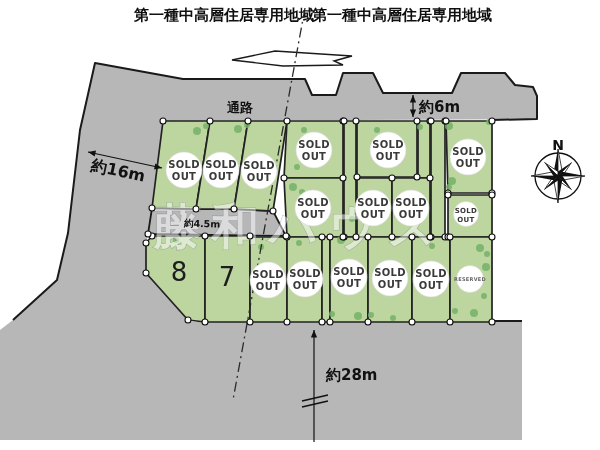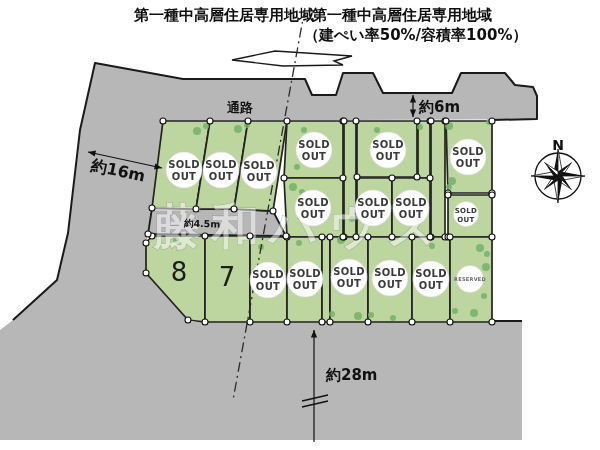--- a/index.html
+++ b/index.html
@@ -264,15 +264,14 @@
         <circle cx="558" cy="176" r="1.8" fill="#111"></circle>
         <text x="558" y="150" font-size="14" fill="#111" text-anchor="middle" font-family="&quot;DejaVu Sans&quot;,&quot;Liberation Sans&quot;,sans-serif" font-weight="700">N</text>
       </g>
     </svg>
 
   <div class="zone-label zone-left">
     <div>第一種中高層住居専用地域</div>
   </div>
   <div class="zone-label zone-right">
     <div>第一種中高層住居専用地域</div>
-    <div>（建ぺい率50%/容積率100%）</div>
   </div>
 </div>
 
 </body></html>

